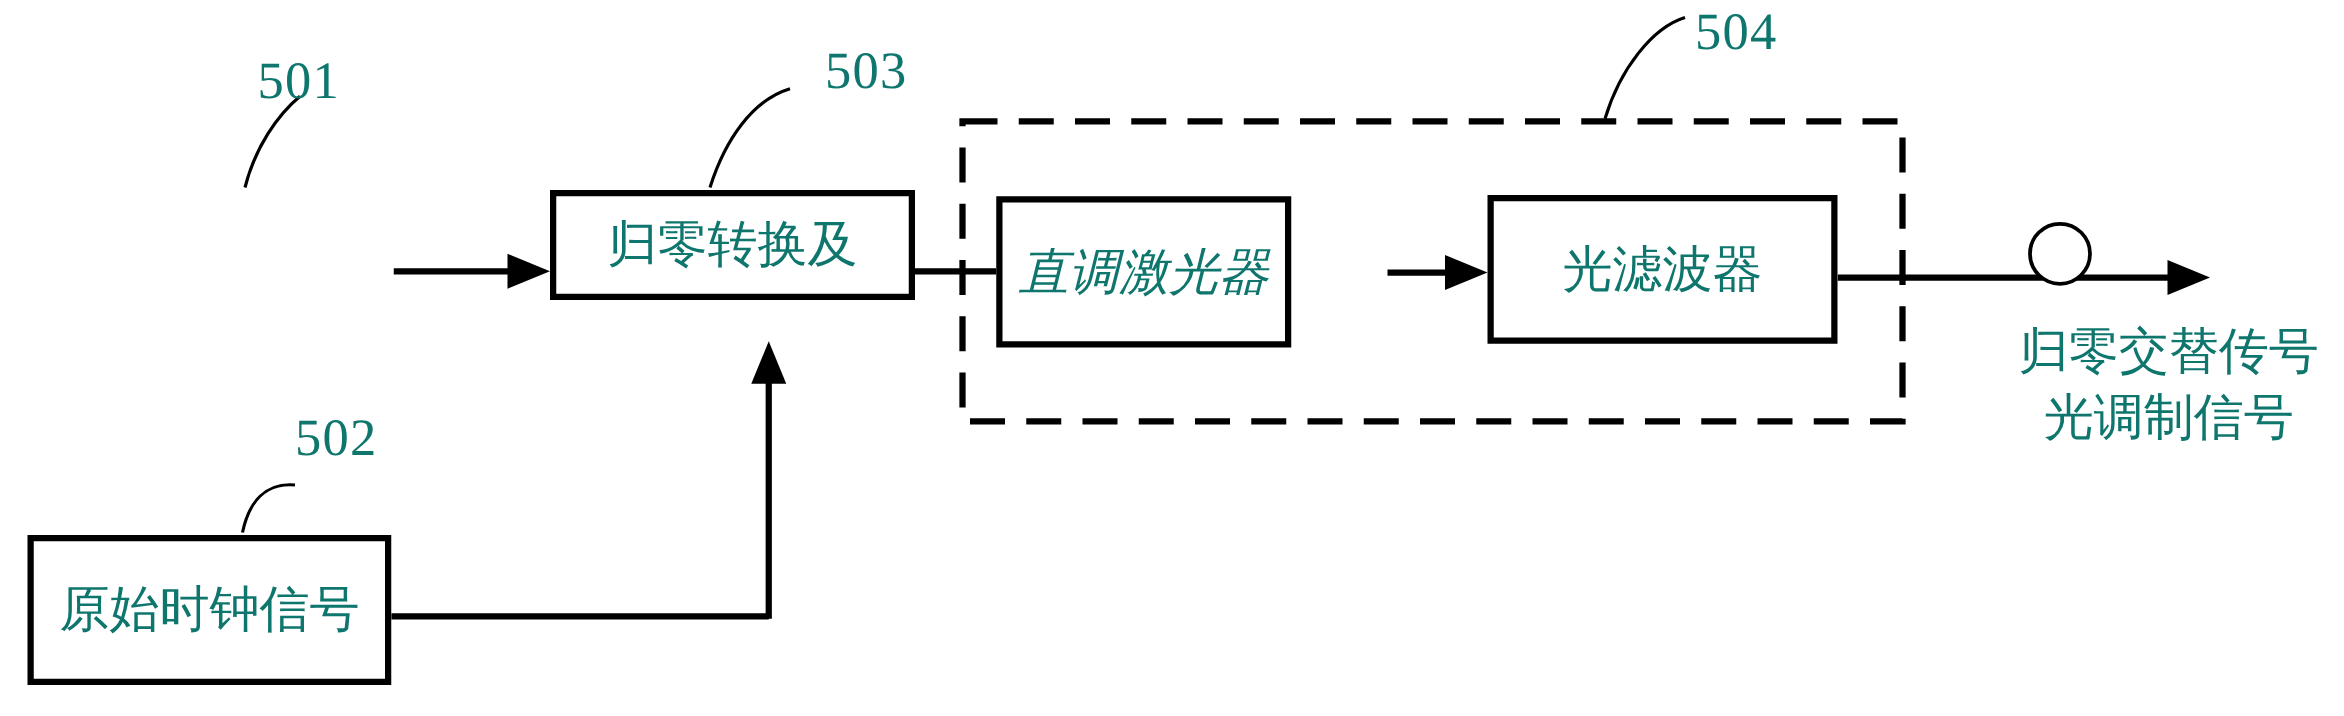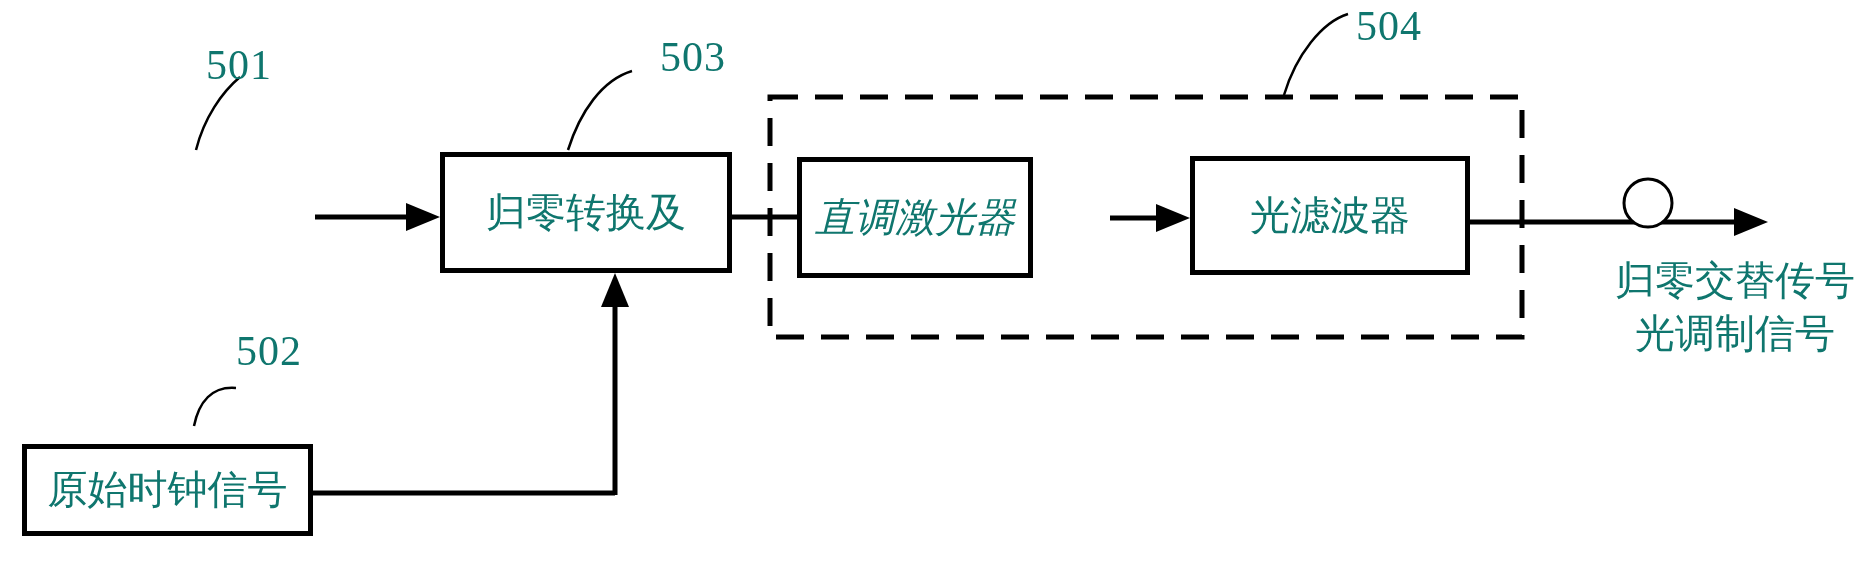--- a/index.html
+++ b/index.html
@@ -67,25 +67,25 @@
     <path d="M632,71 C602,80 580,112 568,150" fill="none" stroke="#000" stroke-width="2.5"></path>
     <path d="M1348,14 C1322,22 1296,55 1284,95" fill="none" stroke="#000" stroke-width="2.5"></path>
   </svg>
 
   <div class="ref" style="left:206px;top:44px;">501</div>
   <div class="ref" style="left:236px;top:330px;">502</div>
   <div class="ref" style="left:660px;top:36px;">503</div>
   <div class="ref" style="left:1356px;top:5px;text-align:center;">504</div>
 
 
-  <div class="box" style="left:22px;top:444px;width:291px;height:92px;">
+  <div class="box" style="left:22px;top:428px;width:291px;height:120px;">
     <span>原始时钟信号</span>
   </div>
 
-  <div class="box" style="left:440px;top:152px;width:292px;height:121px;gap:12px;">
+  <div class="box" style="left:440px;top:152px;width:292px;height:88px;gap:12px;">
     <span>归零转换及</span>
   </div>
 
   <div class="box" style="left:797px;top:157px;width:236px;height:121px;font-style:italic;">
     <span>直调激光器</span>
   </div>
 
   <div class="box" style="left:1190px;top:156px;width:280px;height:119px;">
     <span>光滤波器</span>
   </div>

